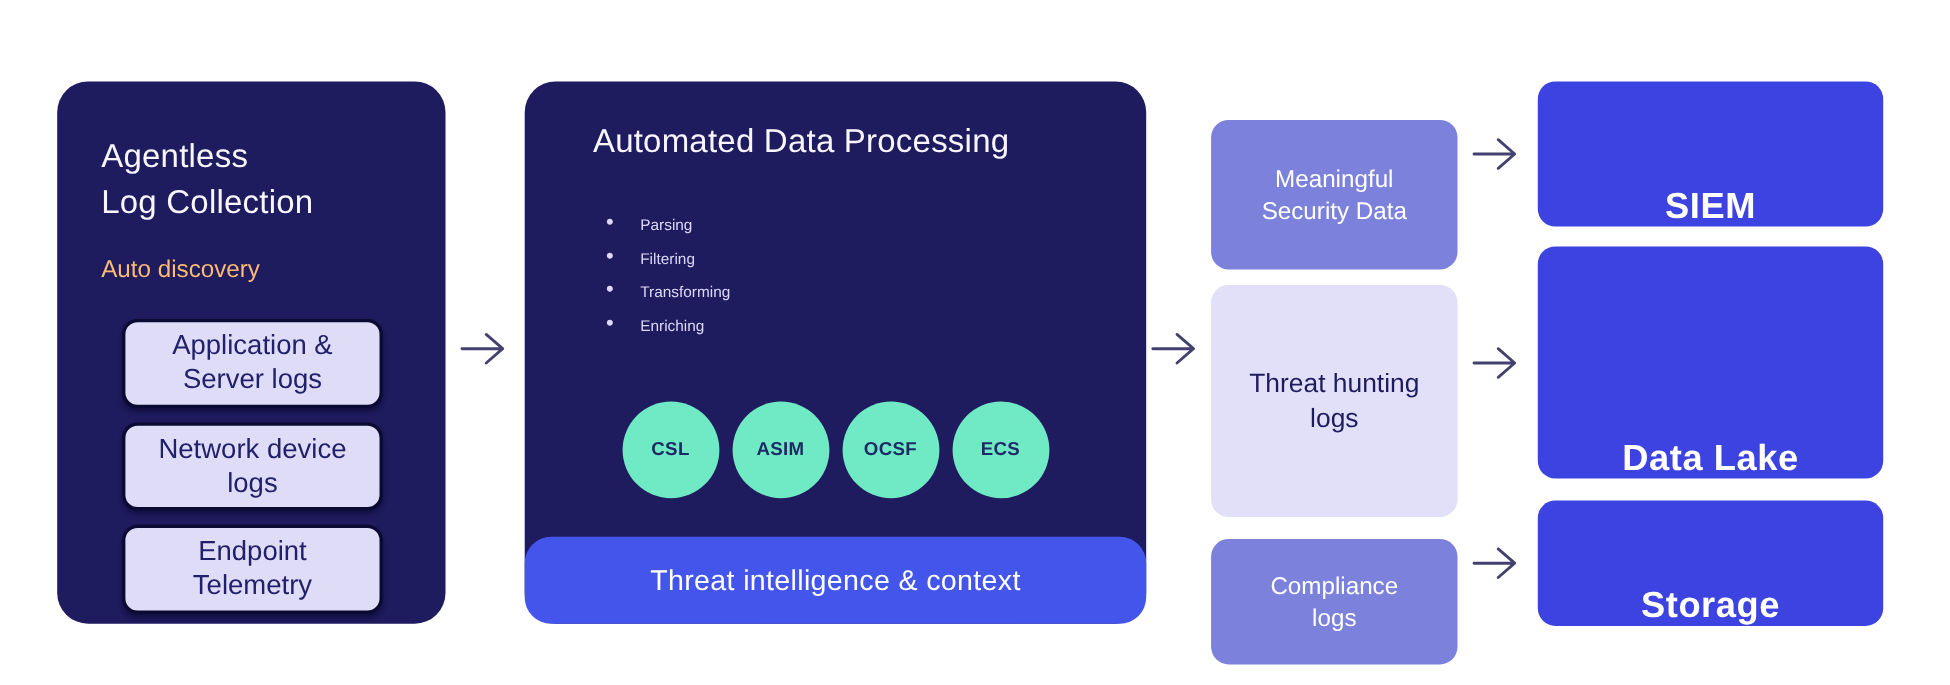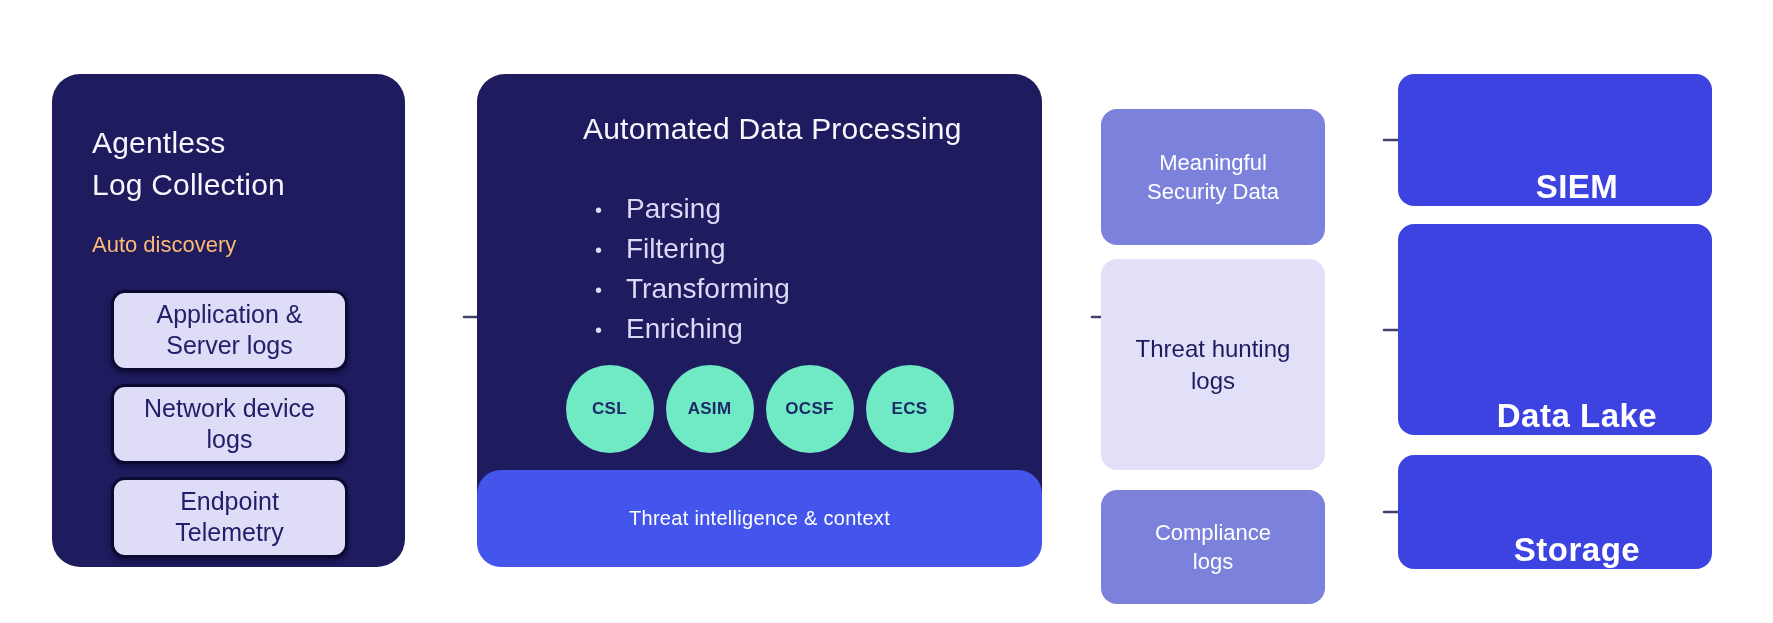--- a/index.html
+++ b/index.html
@@ -19,21 +19,21 @@
   body{
     font-family:"Liberation Sans","DejaVu Sans",sans-serif;
     background:#ffffff;
   }
   .canvas{
     position:relative;
     width:1773px;height:623px;
     background:#ffffff;
     overflow:hidden;
   }
-  .abs{position:absolute;padding-left:44px;}
+  .abs{position:absolute;}
 
   
   .panel{
     background:var(--navy);
     border-radius:28px;
     color:#f5f4fd;
   }
   .panel-collection{left:52px;top:74px;width:353px;height:493px;padding:48px 38px 0 40px;}
   .panel-processing{left:477px;top:74px;width:565px;height:493px;}
 
@@ -55,43 +55,43 @@
     box-shadow:0 3px 4px rgba(5,4,30,.45);
     color:var(--ink-on-light);
     font-size:25px;font-weight:500;line-height:1.25;text-align:center;
     display:flex;align-items:center;justify-content:center;
     padding:6px 10px;
   }
 
   .proc-title{margin:38px 0 0 62px;font-size:30px;font-weight:500;color:#f7f6fe;letter-spacing:.2px;}
   .bullets{margin:46px 0 0 74px;display:flex;flex-direction:column;gap:7px;list-style:none;}
   .bullets li{
-    font-size:28px;color:var(--ink-soft);font-weight:400;line-height:1.18;
+    font-size:14px;color:var(--ink-soft);font-weight:400;line-height:1.18;
     display:flex;align-items:baseline;
   }
   .bullets li::before{
     content:"•";font-size:20px;color:var(--ink-soft);
     margin-right:24px;transform:translateY(-1px);
   }
   .schema-row{
     position:absolute;left:0;top:291px;width:100%;
     display:flex;justify-content:center;gap:12px;
   }
   .schema-circle{
     width:88px;height:88px;border-radius:50%;
     background:var(--mint);
     color:#1d2a66;font-weight:700;font-size:17px;letter-spacing:.3px;
     display:flex;align-items:center;justify-content:center;
   }
   .intel-bar{
-    position:absolute;left:0;right:0;bottom:0;height:97px;
+    position:absolute;left:0;right:0;bottom:0;height:79px;
     background:var(--panel-blue);
     border-radius:24px;
     display:flex;align-items:center;justify-content:center;
-    color:#ffffff;font-size:20px;font-weight:500;letter-spacing:.3px;
+    color:#ffffff;font-size:26px;font-weight:500;letter-spacing:.3px;
   }
 
   
   .out-box{
     left:1101px;width:224px;
     border-radius:16px;
     display:flex;align-items:center;justify-content:center;
     text-align:center;line-height:1.32;margin-top:35px;
   }
   .out-purple{background:var(--purple);color:#ffffff;font-size:22px;font-weight:400;}

